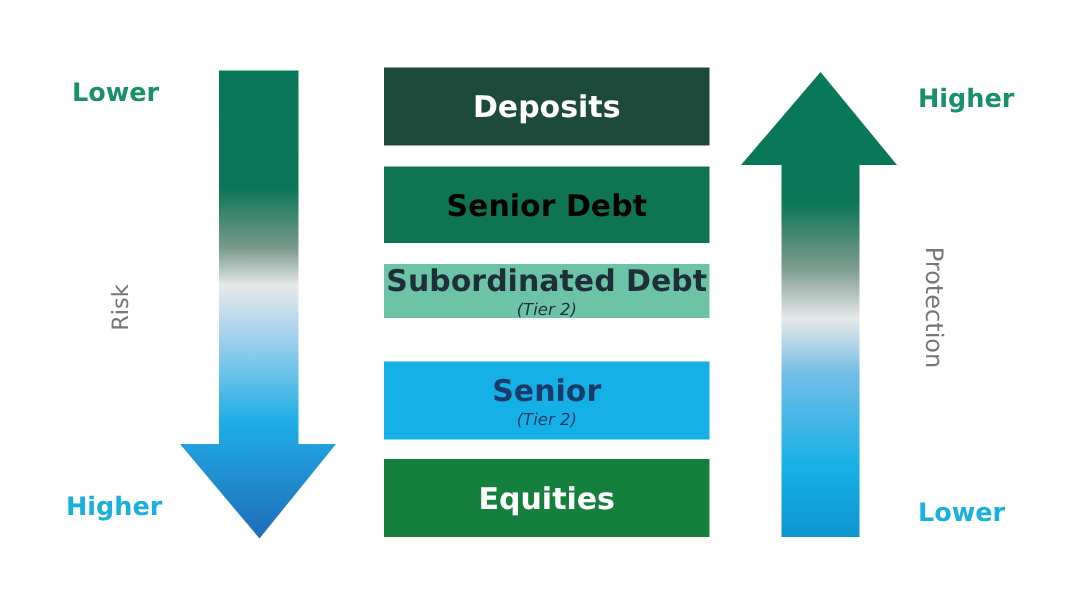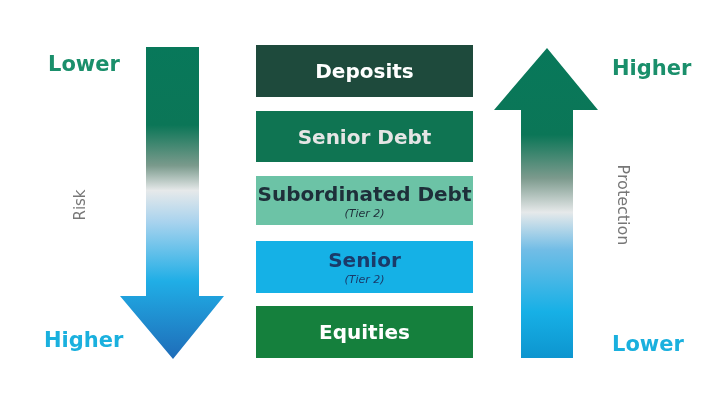--- a/index.html
+++ b/index.html
@@ -1,18 +1,18 @@
 <!DOCTYPE html>
 <html><head>
 <meta charset="utf-8">
 <style>
   html,body{margin:0;padding:0;background:#fff;}
   body{width:720px;height:406px;position:relative;overflow:hidden;font-family:"DejaVu Sans","Liberation Sans",sans-serif;}
   .abs{position:absolute;}
-  .label{font-weight:bold;font-size:21px;}
+  .label{font-weight:bold;font-size:17px;}
   .vlabel{font-size:15px;color:#777;white-space:nowrap;}
   .box{position:absolute;left:256px;width:217px;display:flex;flex-direction:column;align-items:center;justify-content:center;}
   .box .t{font-weight:bold;font-size:20px;}
   .box .s{font-style:italic;font-size:11px;margin-top:1px;}
 </style>
 </head>
 <body>
 
 <svg class="abs" style="left:118px;top:45px" width="110" height="316" data-name="risk-down-arrow-icon">
   <defs>
@@ -48,24 +48,24 @@
 <div class="abs label" style="left:44px;top:328px;color:#1ab0de" data-name="risk-higher-label">Higher</div>
 <div class="abs vlabel" style="left:80px;top:205px;transform:translate(-50%,-50%) rotate(-90deg);" data-name="risk-axis-title">Risk</div>
 
 <div class="abs label" style="left:612px;top:56px;" data-name="protection-higher-label">Higher</div>
 <div class="abs label" style="left:612px;top:332px;color:#1ab0de" data-name="protection-lower-label">Lower</div>
 <div class="abs vlabel" style="left:623px;top:205px;transform:translate(-50%,-50%) rotate(90deg);font-size:16px;" data-name="protection-axis-title">Protection</div>
 
 <div class="box" style="top:45px;height:52px;background:#1e4a3c;color:#fff" data-name="tier-deposits">
   <span class="t" data-name="tier-label">Deposits</span>
 </div>
-<div class="box" style="top:111px;height:51px;background:#0f7452;color:#e5e5e5" data-name="tier-senior-debt">
+<div class="box" style="top:111px;height:51px;background:#0f7452;color:#000000" data-name="tier-senior-debt">
   <span class="t" data-name="tier-label">Senior Debt</span>
 </div>
-<div class="box" style="top:176px;height:49px;background:#6cc3a6;color:#1e2f3a" data-name="tier-subordinated-debt">
+<div class="box" style="top:176px;height:36px;background:#6cc3a6;color:#1e2f3a" data-name="tier-subordinated-debt">
   <span class="t" data-name="tier-label">Subordinated Debt</span>
   <span class="s" data-name="tier-sublabel">(Tier 2)</span>
 </div>
 <div class="box" style="top:241px;height:52px;background:#15b1e6;color:#1a3a6a" data-name="tier-hybrids">
   <span class="t" data-name="tier-label">Senior</span>
   <span class="s" data-name="tier-sublabel">(Tier 2)</span>
 </div>
 <div class="box" style="top:306px;height:52px;background:#15803d;color:#fff" data-name="tier-equities">
   <span class="t" data-name="tier-label">Equities</span>
 </div>

